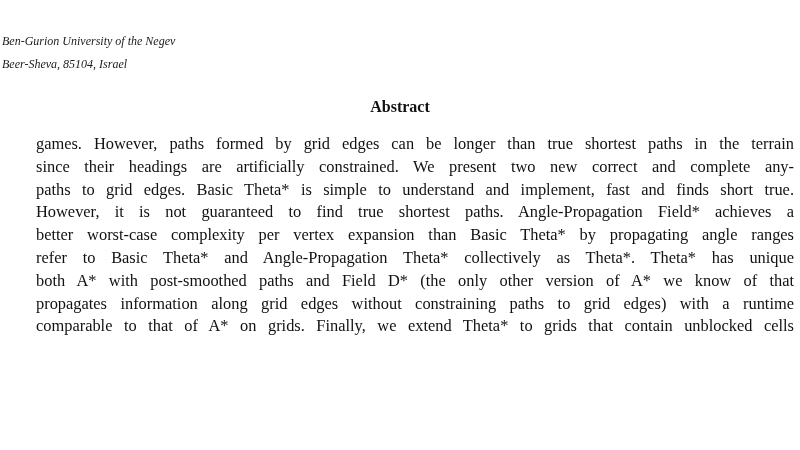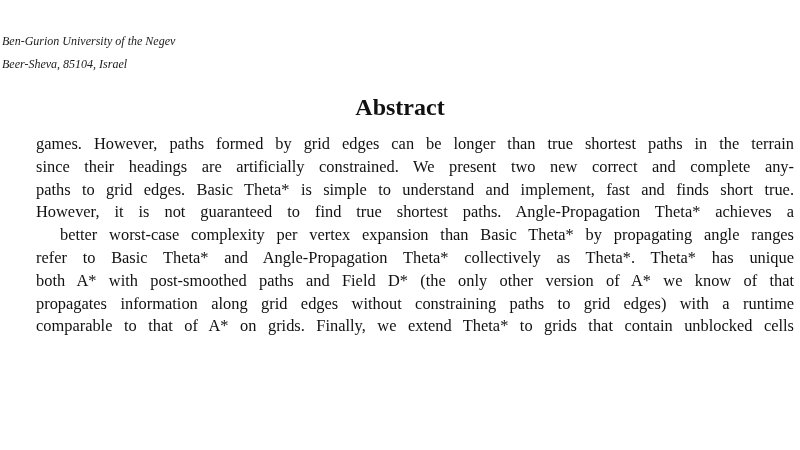--- a/index.html
+++ b/index.html
@@ -27,21 +27,21 @@
     }
     .affil-1 { top: -13px; }
     .affil-2 { top: 10px; }
     .abstract-title {
       position: absolute;
       top: 95px;
       left: 0;
       width: 800px;
       text-align: center;
       font-weight: bold;
-      font-size: 24px;
+      font-size: 16px;
       line-height: 24px;
       color: #111111;
     }
     .abstract-body {
       position: absolute;
       top: 133px;
       left: 36px;
       width: 758px;
       font-size: 16.4px;
       line-height: 22.8px;
@@ -61,19 +61,19 @@
 
 <div class="affil affil-1">Ben-Gurion University of the Negev</div>
 <div class="affil affil-2">Beer-Sheva, 85104, Israel</div>
 
 <div class="abstract-title">Abstract</div>
 
 <div class="abstract-body">
   <span class="line" style="white-space: normal; display: block;">games. However, paths formed by grid edges can be longer than true shortest paths in the terrain</span>
   <span class="line" style="white-space: normal; display: block;">since their headings are artificially constrained. We present two new correct and complete any-</span>
   <span class="line" style="white-space: normal; display: block;">paths to grid edges. Basic Theta* is simple to understand and implement, fast and finds short true.</span>
-  <span class="line" style="white-space: normal; display: block;">However, it is not guaranteed to find true shortest paths. Angle-Propagation Theta* achieves a</span>
-  <span class="line" style="white-space: normal; display: block; margin-left: 24px;">better worst-case complexity per vertex expansion than Basic Theta* by propagating angle ranges</span>
+  <span class="line" style="white-space: normal; display: block;">However, it is not guaranteed to find true shortest paths. Angle-Propagation Field* achieves a</span>
+  <span class="line" style="white-space: normal; display: block;">better worst-case complexity per vertex expansion than Basic Theta* by propagating angle ranges</span>
   <span class="line" style="white-space: normal; display: block;">refer to Basic Theta* and Angle-Propagation Theta* collectively as Theta*. Theta* has unique</span>
   <span class="line" style="white-space: normal; display: block;">both A* with post-smoothed paths and Field D* (the only other version of A* we know of that</span>
   <span class="line" style="white-space: normal; display: block;">propagates information along grid edges without constraining paths to grid edges) with a runtime</span>
   <span class="line" style="white-space: normal; display: block;">comparable to that of A* on grids. Finally, we extend Theta* to grids that contain unblocked cells</span>
 </div>
 
 </body></html>

